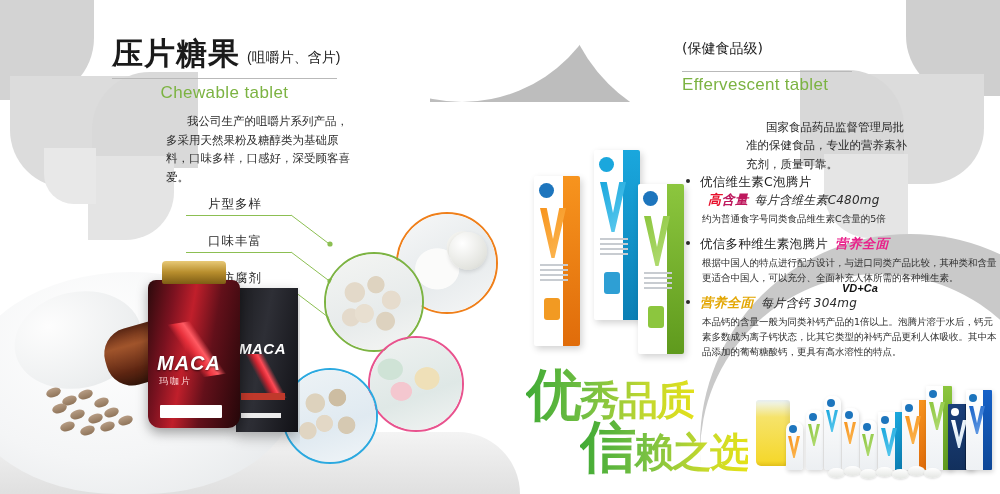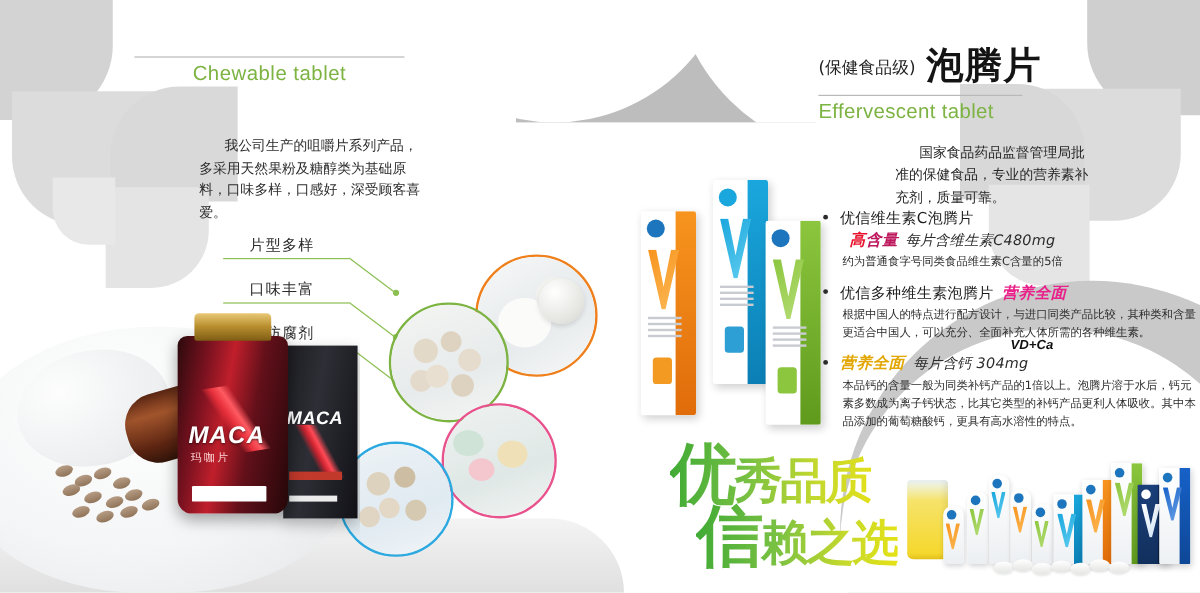--- a/index.html
+++ b/index.html
@@ -261,21 +261,21 @@
   .bx-green .logo{ background:#1d75bd; }
   .bx-green .v{ background:linear-gradient(135deg,#8cc63e,#b6de78); clip-path:polygon(0 0,26% 0,50% 62%,74% 0,100% 0,56% 100%,44% 100%); }
   .bx-green .fruit{ background:#8cc63e; }
 
   
   .bigslogan{ position:absolute; left:526px; top:358px; width:260px; height:118px; }
   .bs-line{ white-space:nowrap; font-weight:bold; font-family:"DejaVu Sans","Liberation Sans",sans-serif; }
   .bs1{ position:absolute; left:0; top:0; font-size:56px;
         background:linear-gradient(92deg,#3faa35 0%,#76c043 38%,#c3d82e 72%,#e3e01a 100%);
         -webkit-background-clip:text; background-clip:text; color:transparent;
-        text-shadow:0 0 0 rgba(0,0,0,0); letter-spacing:-2px;margin-left:32px; }
+        text-shadow:0 0 0 rgba(0,0,0,0); letter-spacing:-2px; }
   .bs1 .small{ font-size:40px; }
   .bs2{ position:absolute; left:54px; top:52px; font-size:56px;
         background:linear-gradient(92deg,#3faa35 0%,#79c143 40%,#c6d92c 74%,#e5e216 100%);
         -webkit-background-clip:text; background-clip:text; color:transparent; letter-spacing:-2px; }
   .bs2 .small{ font-size:40px; }
 
   
   .family{ position:absolute; left:756px; top:366px; width:232px; height:118px; }
   .glass{
     position:absolute; left:0; bottom:18px; width:34px; height:66px; border-radius:3px 3px 5px 5px;
@@ -319,20 +319,24 @@
   <div class="swoosh"></div>
 
   <div class="bottom-band"></div>
   <div class="bottom-arc"></div>
   <div class="bottom-arc-in"></div>
 </div>
 
 <div id="content">
 
   <div class="left-head">
+    <div class="h-row">
+      <div class="h-main">压片糖果</div>
+      <div class="h-sub">(咀嚼片、含片)</div>
+    </div>
     <div class="rule"></div>
     <div class="h-en">Chewable tablet</div>
   </div>
 
   <div class="left-para">我公司生产的咀嚼片系列产品，多采用天然果粉及糖醇类为基础原料，口味多样，口感好，深受顾客喜爱。</div>
 
   <div class="callouts">
     <div class="callout">
       <div class="ctxt">片型多样</div>
       <div class="cline"></div>
@@ -399,21 +403,20 @@
       <div class="streak"></div>
       <div class="maca">MACA</div>
       <div class="cn">玛咖片</div>
       <div class="tagbar"></div>
     </div>
   </div>
 
   <div class="right-head">
     <div class="rh-row">
       <div class="rh-sub">(保健食品级)</div>
-      <div class="rh-main">泡腾片</div>
     </div>
     <div class="rule2"></div>
     <div class="rh-en">Effervescent tablet</div>
   </div>
 
   <div class="right-para">国家食品药品监督管理局批准的保健食品，专业的营养素补充剂，质量可靠。</div>
 
   <div class="boxes">
     <div class="tubebox bx-orange">
       <div class="side"></div>

